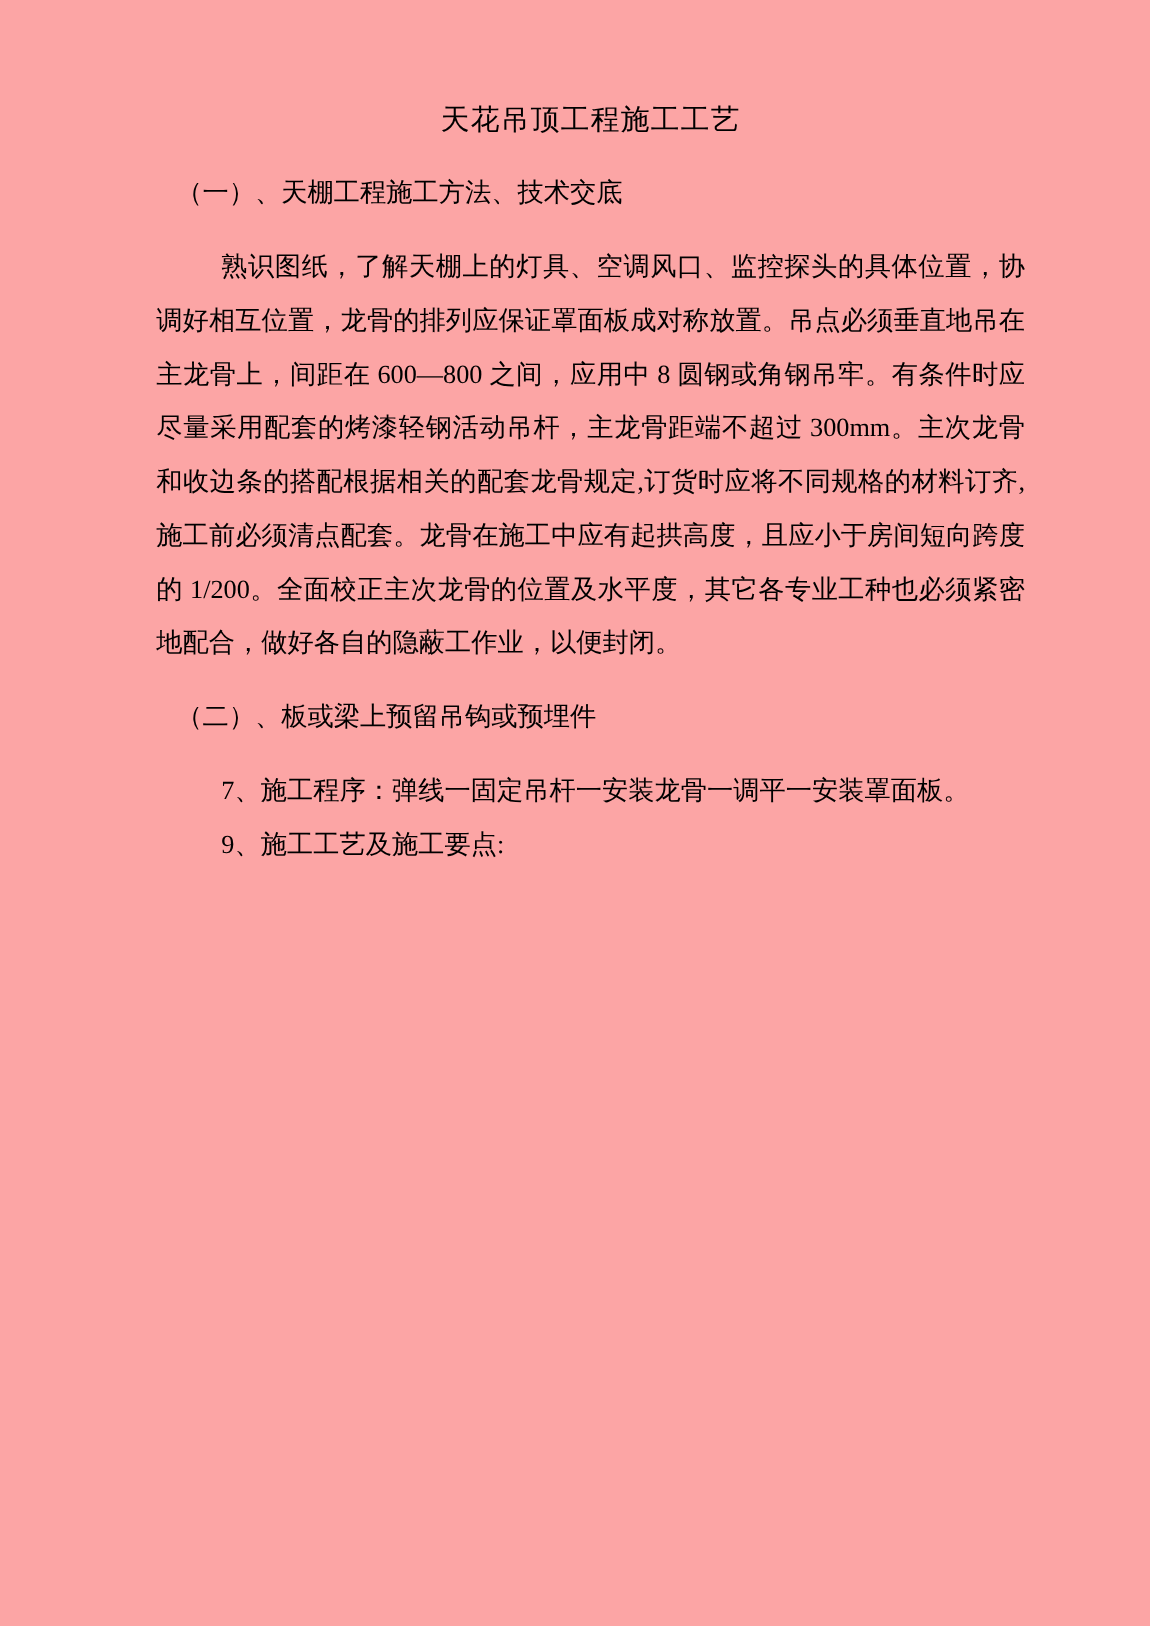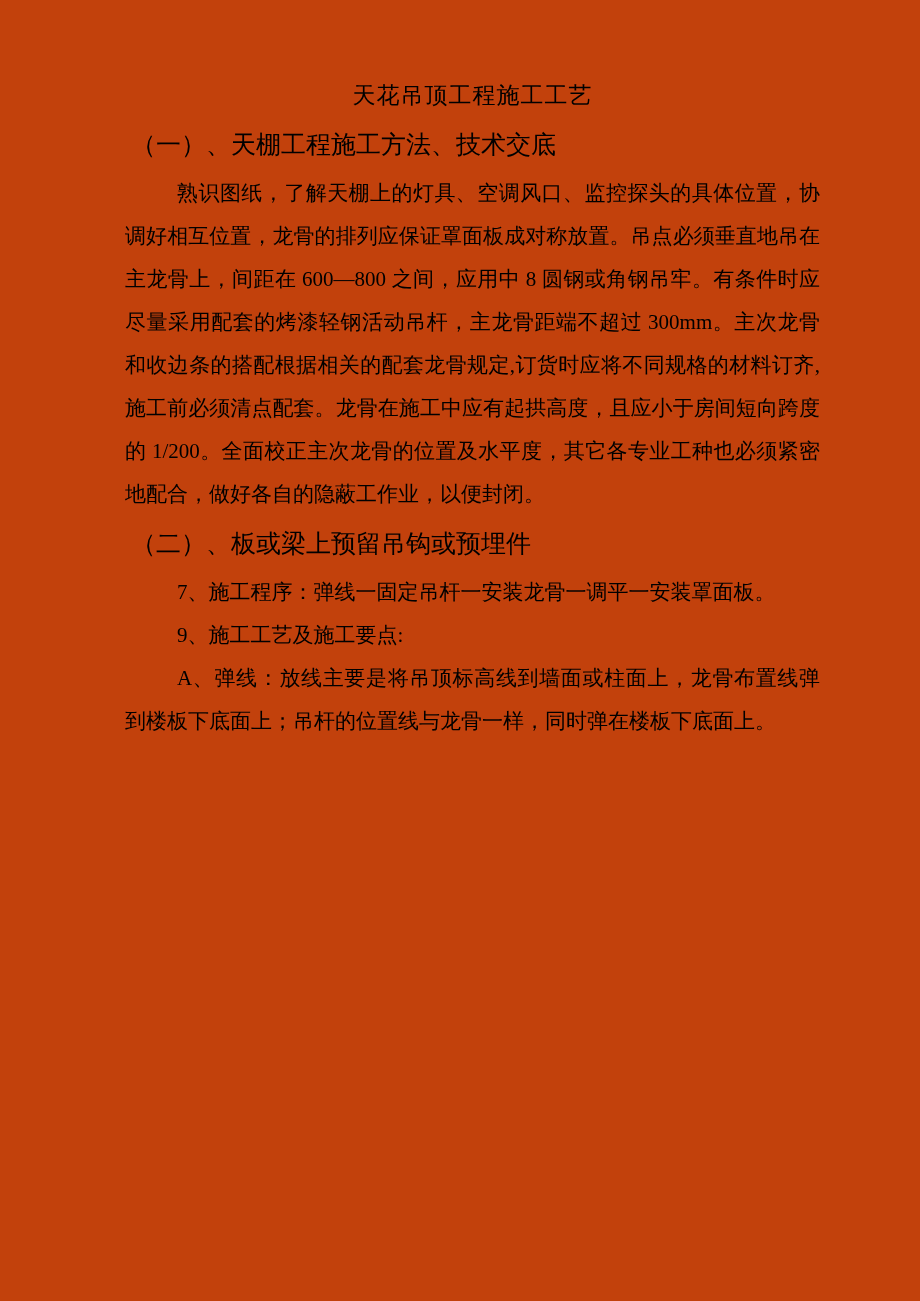--- a/index.html
+++ b/index.html
@@ -4,38 +4,38 @@
 <style>
   html, body {
     margin: 0;
     padding: 0;
     background: #ffffff;
   }
   .page {
     position: relative;
     width: 920px;
     height: 1301px;
-    background: #c2410c;
+    background: #fca5a5;
     box-sizing: border-box;
     padding: 74px 100px 0 125px;
     color: #000000;
     font-family: "Liberation Serif", "DejaVu Serif", serif;
     overflow: hidden;
   }
   .doc-title {
     margin: 0;
     font-size: 23px;
     font-weight: normal;
     line-height: 43px;
     text-align: center;
     letter-spacing: 1px;
   }
   .heading {
-    margin: 6px;
-    font-size: 25px;
+    margin: 16px;
+    font-size: 21px;
     line-height: 43px;
     text-align: left;
   }
   .para {
     margin: 0;
     font-size: 21px;
     line-height: 43px;
     text-align: justify;
     text-justify: inter-character;
   }
@@ -55,16 +55,15 @@
 
   <p class="para indent">熟识图纸，了解天棚上的灯具、空调风口、监控探头的具体位置，协调好相互位置，龙骨的排列应保证罩面板成对称放置。吊点必须垂直地吊在主龙骨上，间距在 600—800 之间，应用中 8 圆钢或角钢吊牢。有条件时应尽量采用配套的烤漆轻钢活动吊杆，主龙骨距端不超过 300mm。主次龙骨和收边条的搭配根据相关的配套龙骨规定,订货时应将不同规格的材料订齐,施工前必须清点配套。龙骨在施工中应有起拱高度，且应小于房间短向跨度的 1/200。全面校正主次龙骨的位置及水平度，其它各专业工种也必须紧密地配合，做好各自的隐蔽工作业，以便封闭。</p>
 
 
   <p class="heading">（二）、板或梁上预留吊钩或预埋件</p>
 
   <p class="para indent">7、施工程序：弹线一固定吊杆一安装龙骨一调平一安装罩面板。</p>
 
   <p class="para indent">9、施工工艺及施工要点:</p>
 
-  <p class="para indent">A、弹线：放线主要是将吊顶标高线到墙面或柱面上，龙骨布置线弹到楼板下底面上；吊杆的位置线与龙骨一样，同时弹在楼板下底面上。</p>
 
 
 </div>
 
 </body></html>

